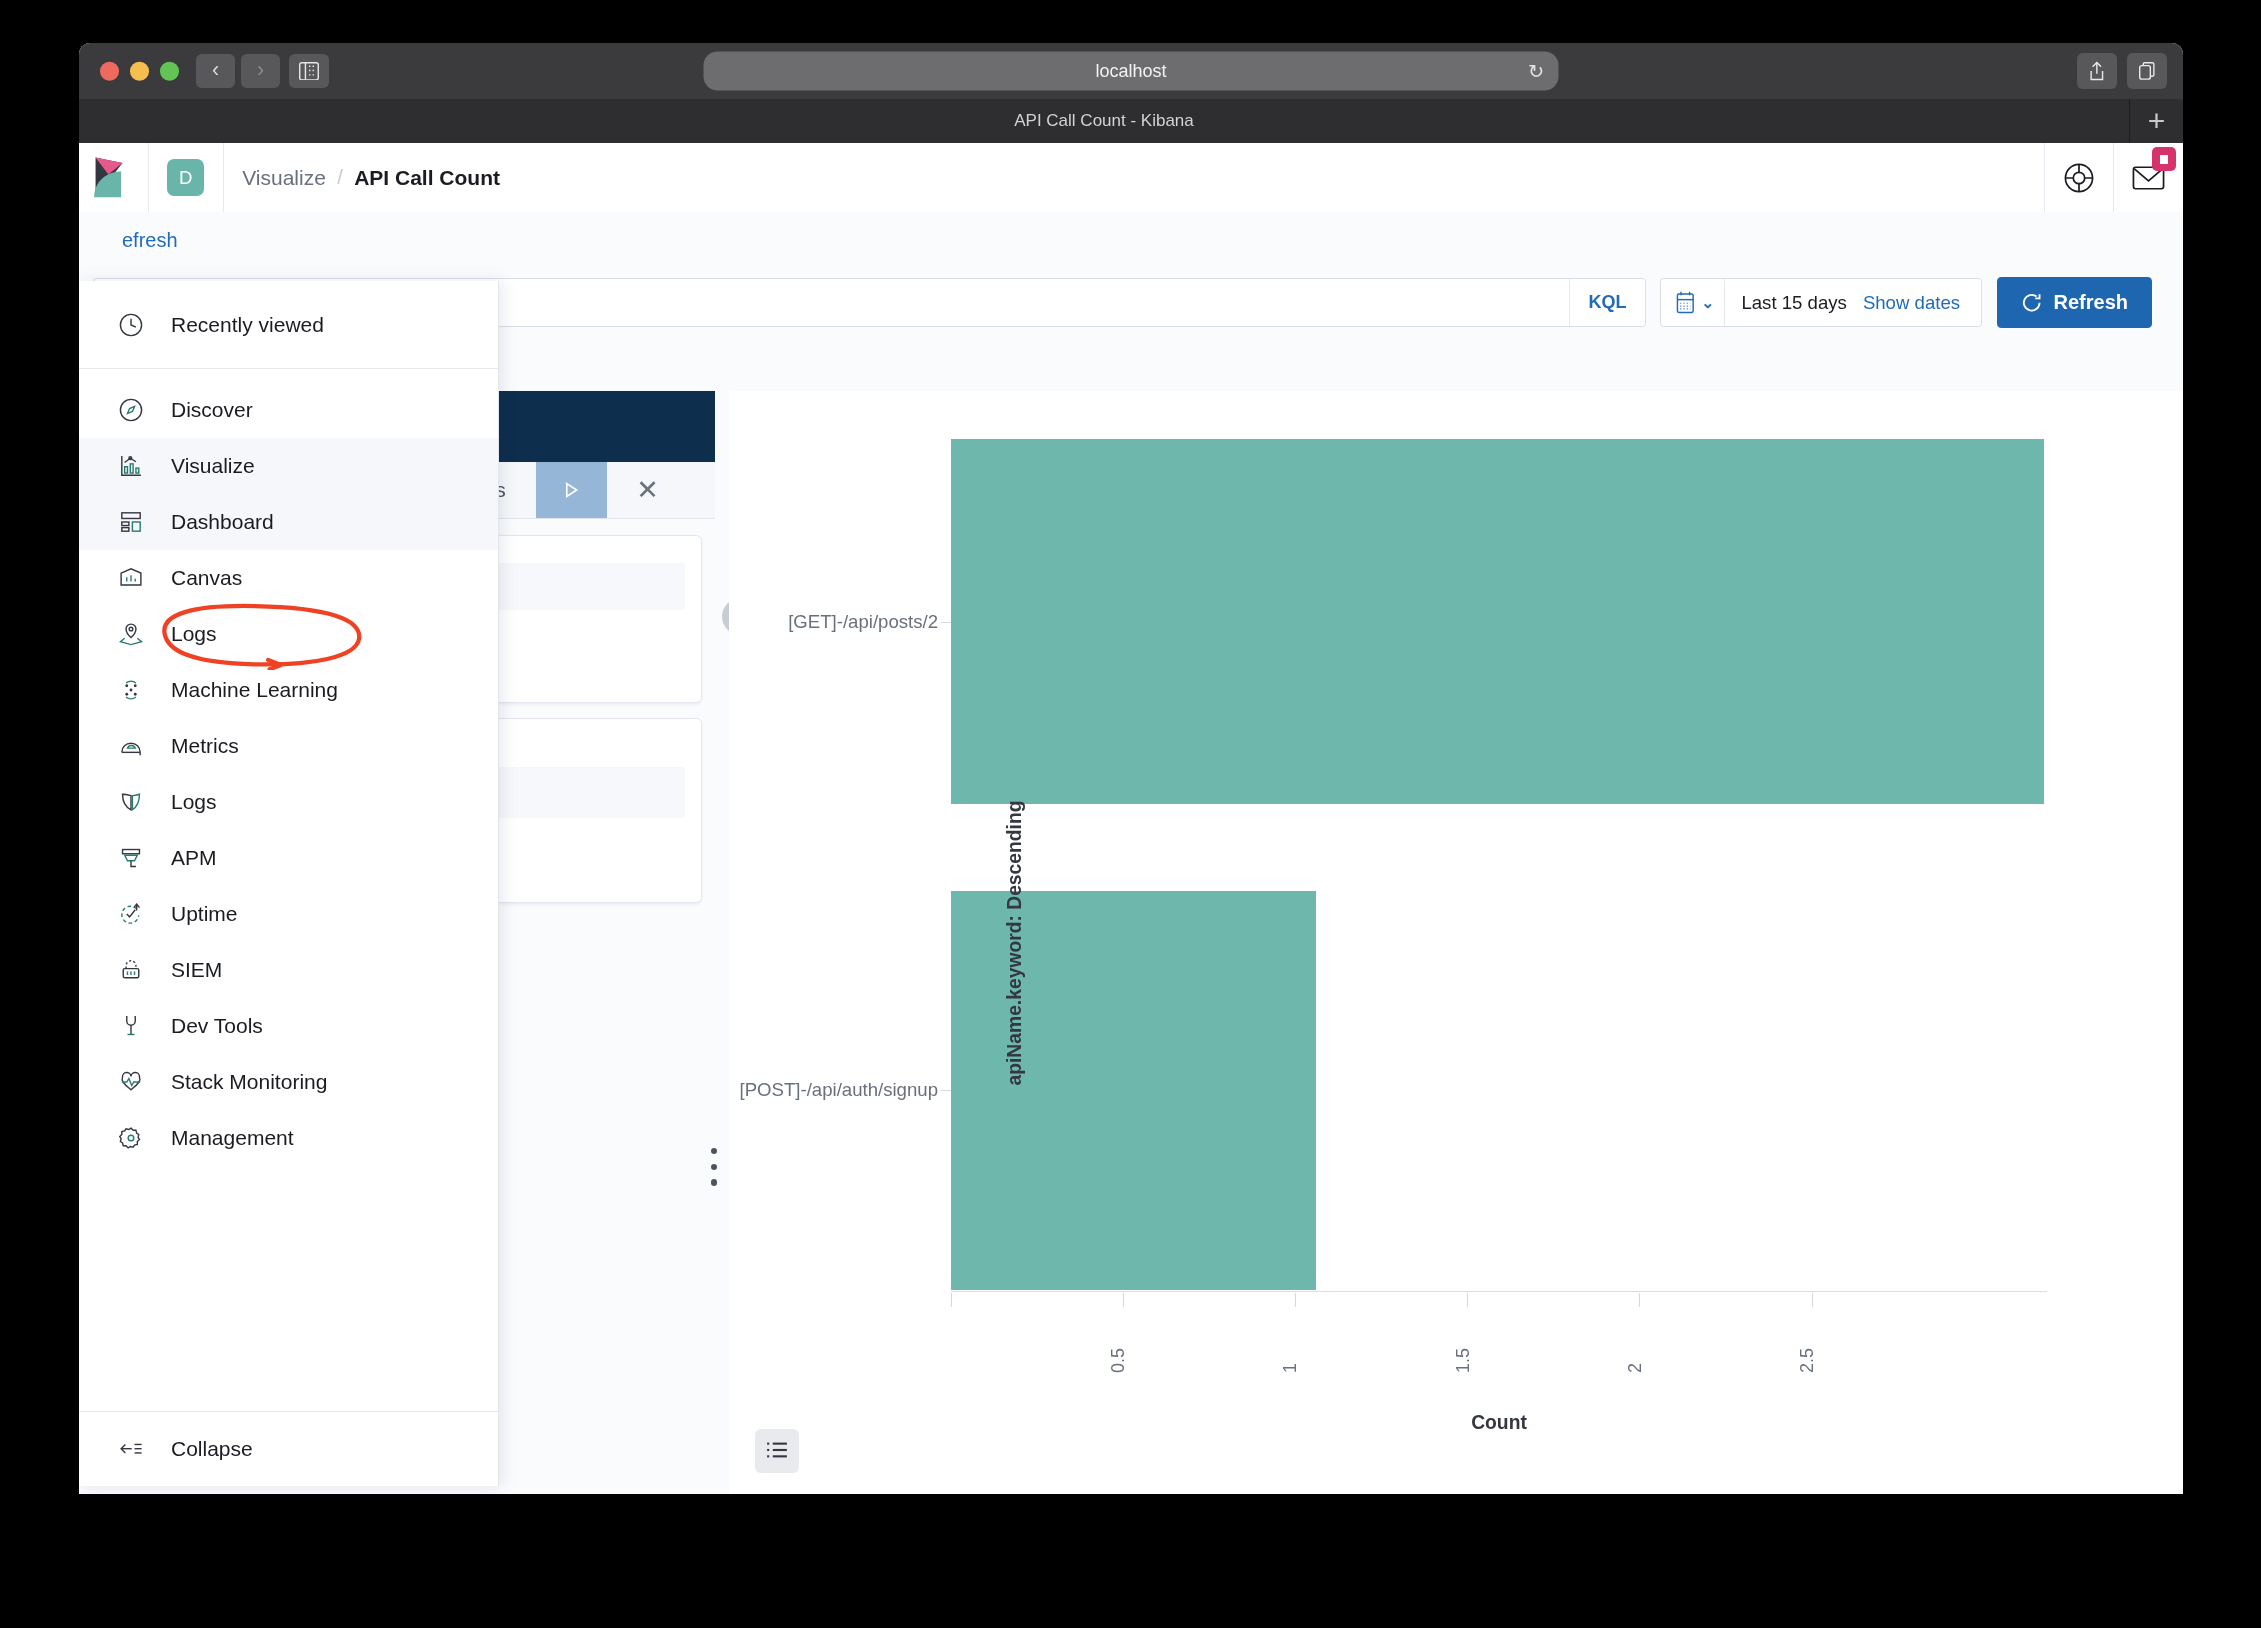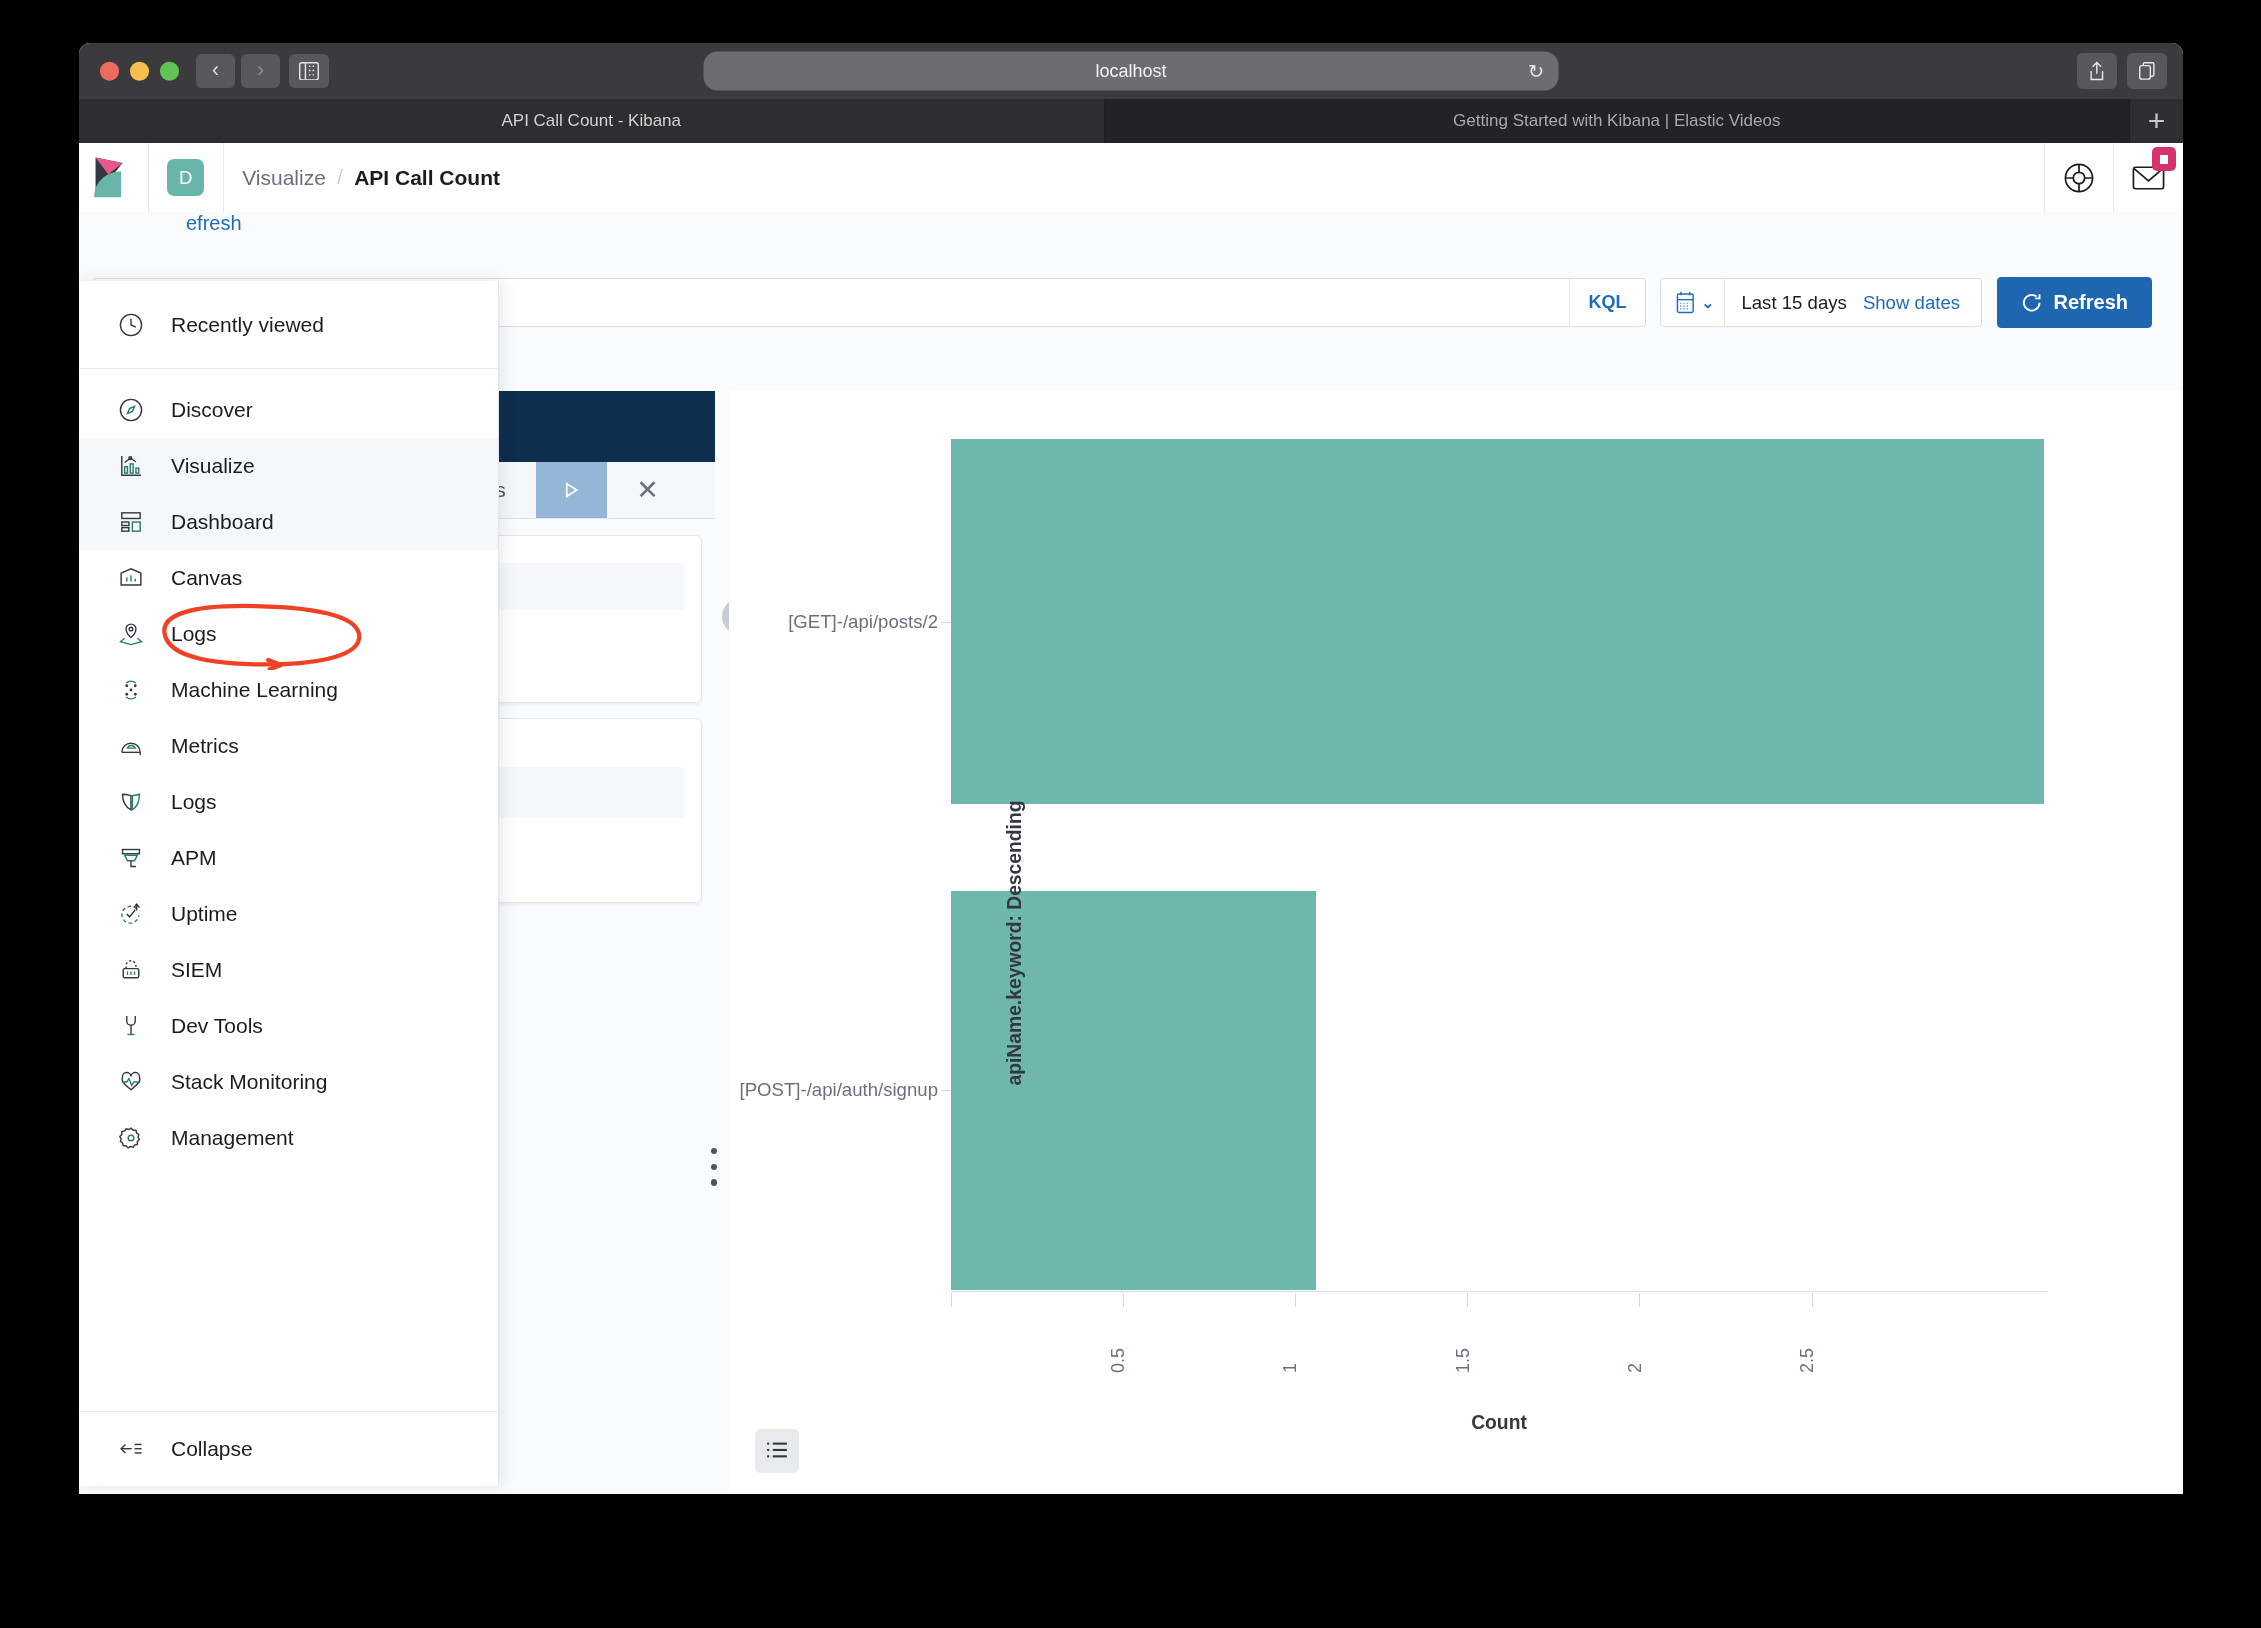--- a/index.html
+++ b/index.html
@@ -49,21 +49,21 @@
   #bc-current{color:#1a1c21;font-weight:600;}
   #hdr-right{margin-left:auto;display:flex;align-items:center;height:69px;}
   .hdr-btn{width:69px;height:69px;display:flex;align-items:center;justify-content:center;position:relative;}
   #news-badge{position:absolute;top:4.3px;right:7.1px;width:24px;height:24px;background:#d6336c;border-radius:5px;
               display:flex;align-items:center;justify-content:center;}
   #news-badge i{width:8.6px;height:8.6px;background:#fff;display:block;}
 
   
   #kb-body{position:absolute;left:0;top:69px;right:0;bottom:0;background:#fafbfd;}
 
-  #topbar-row{height:56px;display:flex;padding-left:107px;background:#fafbfd;}
+  #topbar-row{height:56px;display:flex;align-items:center;padding-left:43px;background:#fafbfd;}
   #auto-refresh{color:#1f6bb8;font-size:20px;}
 
   #query-row{height:69px;display:flex;align-items:center;gap:14.3px;padding:0 31px 0 14.3px;}
   #query-input{flex:1;height:47px;background:#fff;border:0.7px solid #d9dde5;border-radius:3.6px;display:flex;align-items:center;}
   #query-text{flex:1;padding-left:15.7px;color:#98a2b3;font-size:18.6px;}
   #kql-btn{padding:0 18.6px;border-left:0.7px solid #e4e7ee;height:47px;display:flex;align-items:center;color:#1f6bb8;font-size:18px;font-weight:600;}
   #date-group{display:flex;align-items:center;height:47px;background:#fff;border:0.7px solid #d9dde5;border-radius:3.6px;}
   #date-cal{padding:0 10px 0 14.3px;display:flex;align-items:center;gap:7.1px;color:#1f6bb8;}
   #date-chev{font-size:15.7px;color:#1f6bb8;}
   #date-val{border-left:0.7px solid #e4e7ee;padding:0 16px;height:47px;display:flex;align-items:center;font-size:18.6px;color:#1a1c21;}
@@ -166,21 +166,20 @@
         <svg width="17" height="18.6" viewBox="0 0 24 26" fill="none" stroke="#e8e8e8" stroke-width="2">
           <rect x="1" y="5" width="15" height="19" rx="3"></rect>
             <path d="M6 5 V3 a2 2 0 0 1 2-2 h11 a2 2 0 0 1 2 2 v15 a2 2 0 0 1-2 2 h-2"></path>
         </svg>
       </div>
     </div>
   </div>
 
   <div id="tabstrip">
     <div class="tab">API Call Count - Kibana</div>
-    <div class="tab inactive">Getting Started with Kibana | Elastic Videos</div>
     <div id="newtab">+</div>
   </div>
 
   <div id="kb">
 
     <div id="kb-header">
       <div id="kb-logo">
         <svg width="40" height="44" viewBox="0 0 56 62">
           <path d="M2 2 L2 58 L40 10 Z" fill="#343741"></path>
           <path d="M2 2 L40 10 L20 26 Z" fill="#e7588b"></path>

